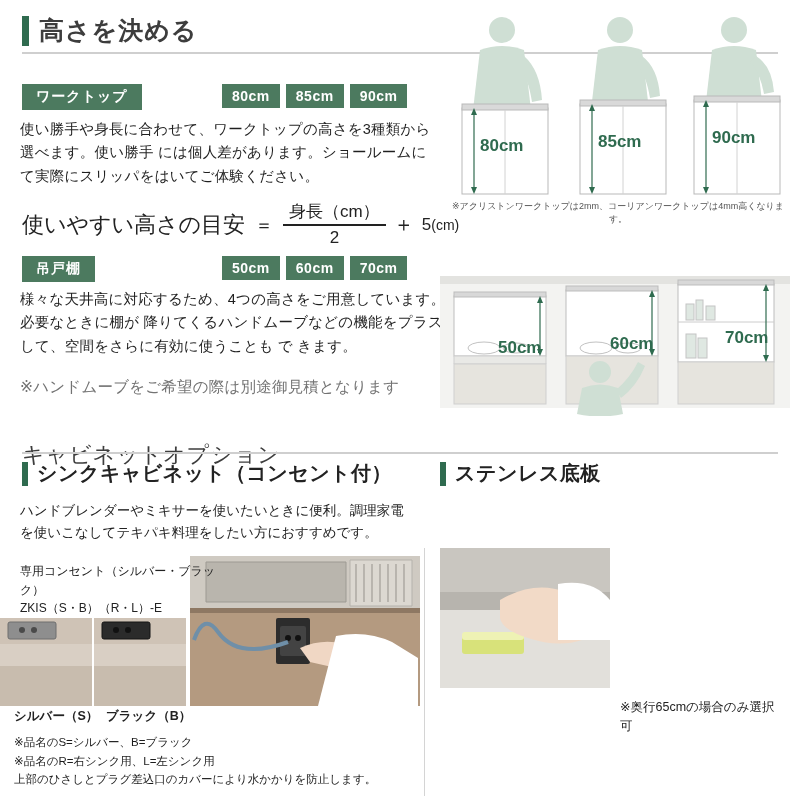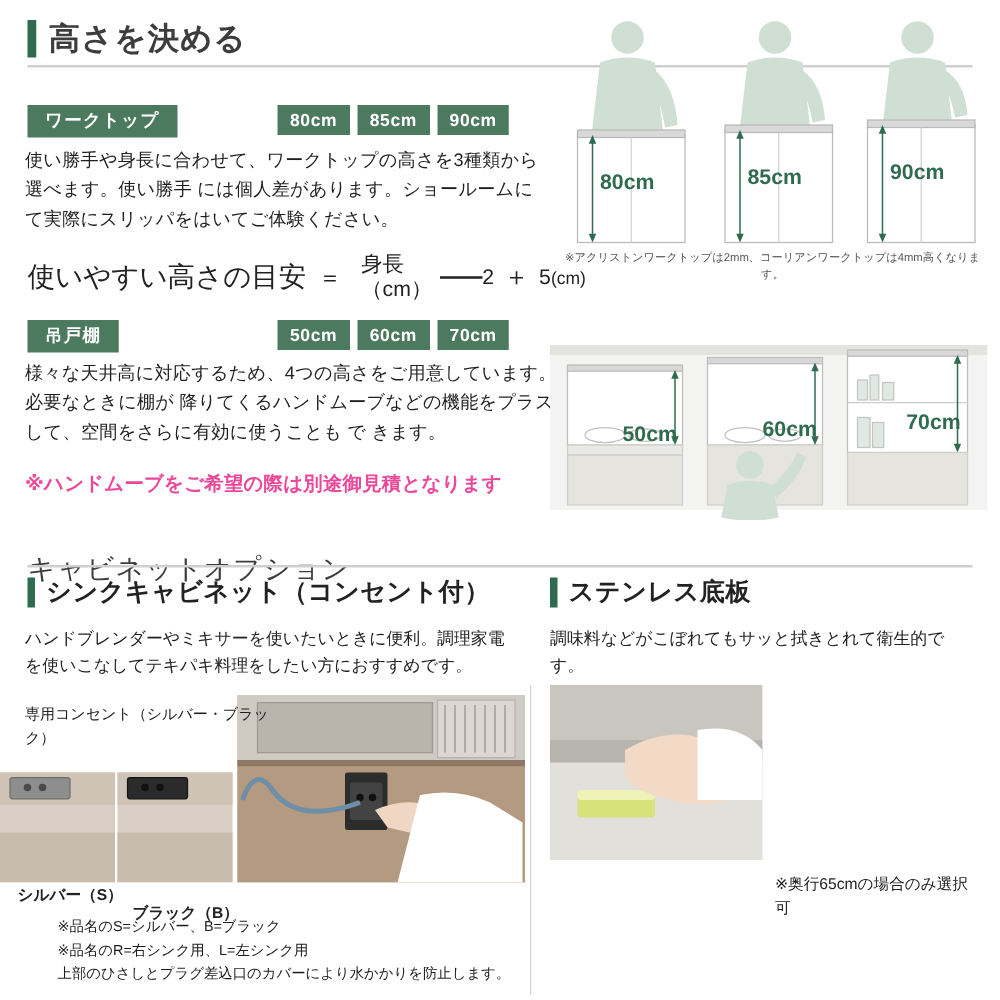--- a/index.html
+++ b/index.html
@@ -38,30 +38,30 @@
   }
 
   .para { position:absolute; font-size:14.5px; line-height:1.62; color:#1f1f1f; letter-spacing:0.2px; }
   .para-1 { left:20px; top:118px; width:420px; }
   .para-2 { left:20px; top:288px; width:430px; }
 
   
   .formula { position:absolute; left:22px; top:202px; display:flex; align-items:center; font-size:17px; }
   .formula .lbl { font-size:22px; }
   .formula .eq { margin:0 10px; font-size:18px; }
-  .frac { display:inline-flex; flex-direction:row; align-items:center; line-height:1.15; }
+  .frac { display:inline-flex; flex-direction:column; align-items:center; line-height:1.15; }
   .frac .num { font-size:17px; padding:0 6px; }
   .frac .bar { width:100%; height:2px; background:#222; margin:2px 0; }
   .frac .den { font-size:17px; }
   .plus { margin:0 8px; font-size:20px; }
   .cm5 { font-size:17px; }
 
   .note-red {
-    position:absolute; left:20px; top:377px; color:#ec4899;
-    font-size:15.5px; font-weight:bold; letter-spacing:0.2px;
+    position:absolute; left:20px; top:377px; color:#737373;
+    font-size:15.5px; font-weight:normal; letter-spacing:0.2px;
   }
 
   
   .fig-worktop { position:absolute; left:440px; top:8px; width:345px; height:195px; }
   .fig-note {
     position:absolute; left:448px; top:200px; width:340px;
     font-size:9px; color:#555; line-height:1.4;text-align:center;
   }
 
   
@@ -85,23 +85,23 @@
 
   .body-left { position:absolute; left:20px; top:500px; width:390px; font-size:13.5px; line-height:1.6; }
   .body-right { position:absolute; left:440px; top:500px; width:340px; font-size:13.5px; line-height:1.6; }
 
   .spec-left { position:absolute; left:20px; top:562px; width:210px; font-size:12px; line-height:1.55; }
 
   .divider-v { position:absolute; left:424px; top:548px; width:1px; height:248px; background:#d4d4d4; }
 
   .cap-row { position:absolute; top:708px; font-size:12.5px; font-weight:bold; }
   .cap-silver { left:14px;text-align:center; }
-  .cap-black { left:106px;margin-top:14px; }
-
-  .foot-notes { position:absolute; left:14px; top:733px; width:420px; font-size:11.5px; line-height:1.62; color:#1c1c1c;margin-left:32px; }
+  .cap-black { left:106px; }
+
+  .foot-notes { position:absolute; left:14px; top:733px; width:420px; font-size:11.5px; line-height:1.62; color:#1c1c1c; }
 
   .right-note { position:absolute; left:620px; top:698px; width:165px; font-size:12.5px; line-height:1.55; }
 
   
   .photo-left { position:absolute; left:0px; top:556px; width:420px; height:150px; }
   .photo-right { position:absolute; left:440px; top:548px; width:170px; height:140px; }
 
   svg { display:block; }
 </style>
 </head>
@@ -289,21 +289,20 @@
     <div class="h3-bar"></div>
     <div class="h3-text">ステンレス底板</div>
   </div>
 
   <div class="h3-row h3-left">
     <div class="h3-bar"></div>
     <div class="h3-text">シンクキャビネット（コンセント付）</div>
   </div>
 
   <div class="body-left">ハンドブレンダーやミキサーを使いたいときに便利。調理家電を使いこなしてテキパキ料理をしたい方におすすめです。</div>
-  <div class="body-right">調味料などがこぼれてもサッと拭きとれて衛生的です。</div>
 
   <div class="divider-v"></div>
 
   <div class="photo-left">
     <svg width="420" height="150" viewBox="0 0 420 150">
 
       <rect x="0" y="62" width="92" height="88" fill="#d9cfc4"></rect>
       <rect x="0" y="62" width="92" height="26" fill="#cfc3b6"></rect>
       <rect x="8" y="66" width="48" height="17" rx="2" fill="#8e8e8e" stroke="#6e6e6e"></rect>
       <circle cx="22" cy="74" r="3" fill="#4a4a4a"></circle>
@@ -342,20 +341,21 @@
 
       <path d="M288 86 q-50 18 -70 -10 q-14 -20 -24 8" stroke="#6f8fa8" stroke-width="4" fill="none"></path>
 
       <path d="M300 92 q22 -10 44 -4 l30 10 q8 4 4 12 q-6 10 -24 6 l-44 -10 z" fill="#f0d7c4"></path>
       <path d="M336 80 q30 -6 56 6 l26 16 v48 h-100 z" fill="#ffffff"></path>
     </svg>
   </div>
 
   <div class="spec-left">
     <div>専用コンセント（シルバー・ブラック）</div>
+    <div>ZKIS（S・B）（R・L）-E</div>
   </div>
 
   <div class="cap-row cap-silver">シルバー（S）</div>
   <div class="cap-row cap-black">ブラック（B）</div>
 
   <div class="foot-notes">
     <div>※品名のS=シルバー、B=ブラック</div>
     <div>※品名のR=右シンク用、L=左シンク用</div>
     <div>上部のひさしとプラグ差込口のカバーにより水かかりを防止します。</div>
   </div>

